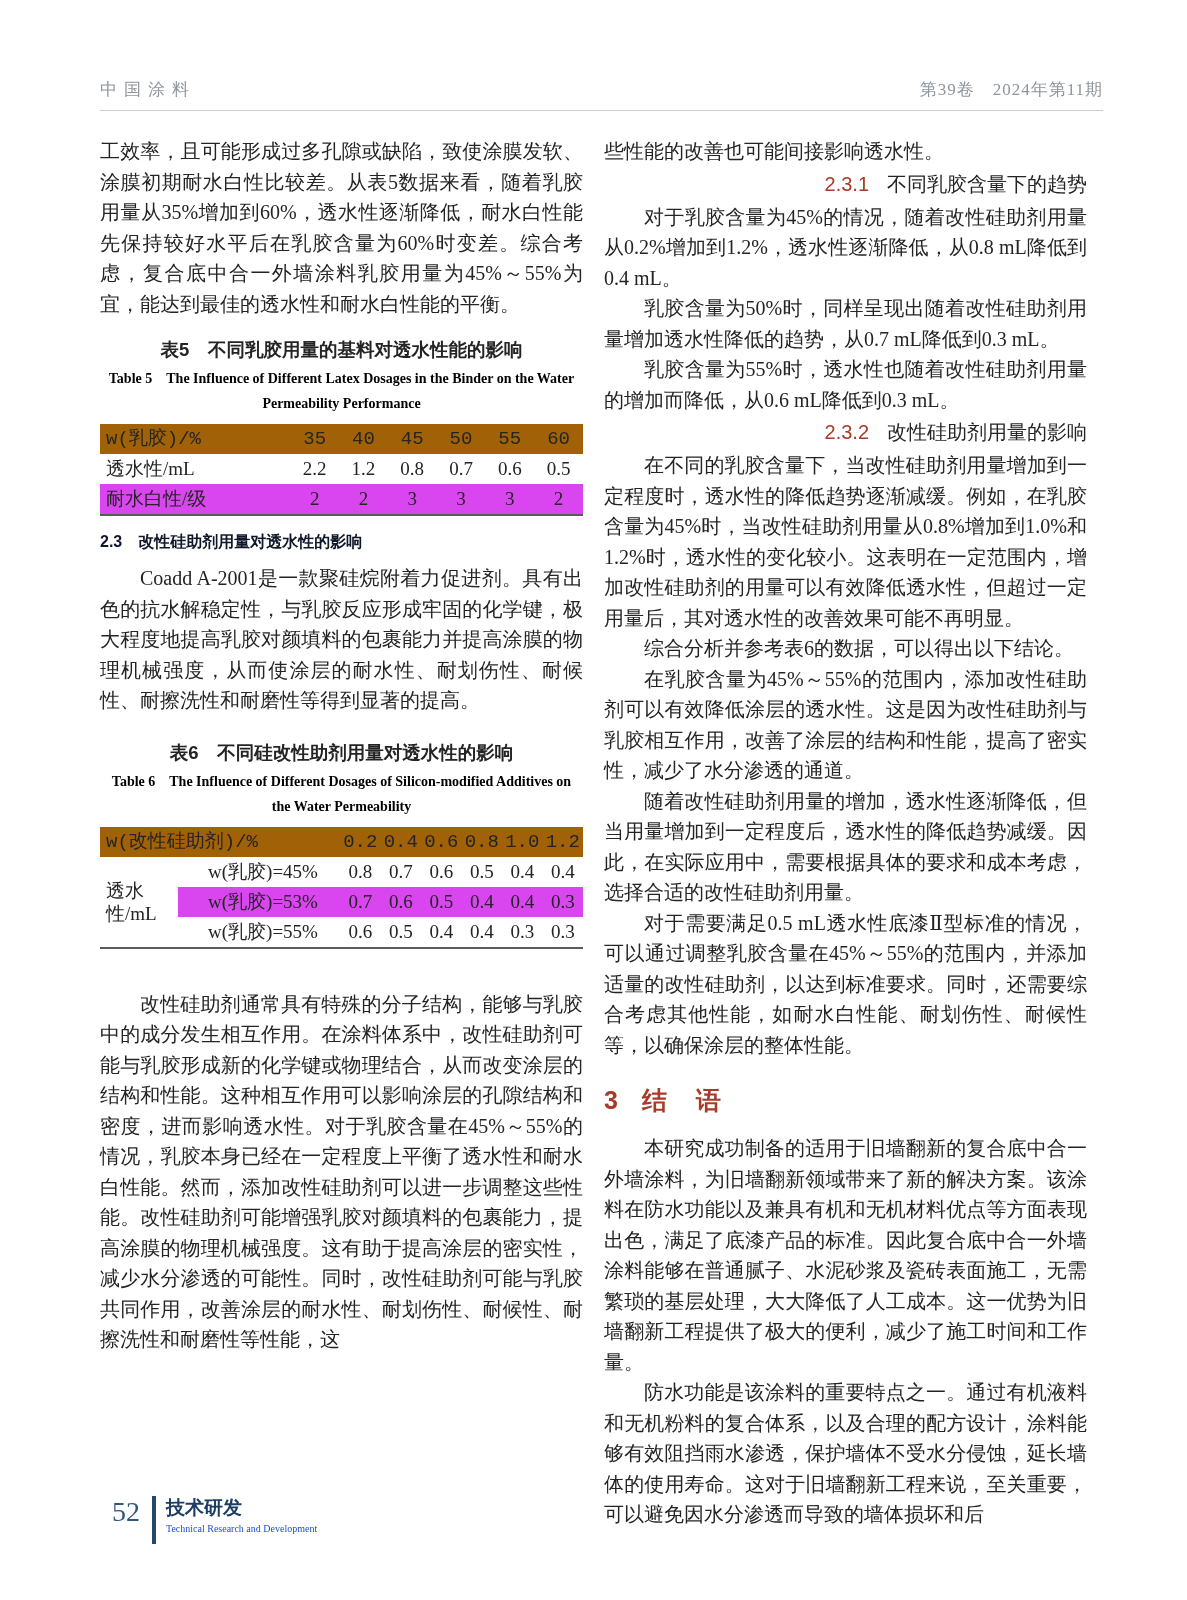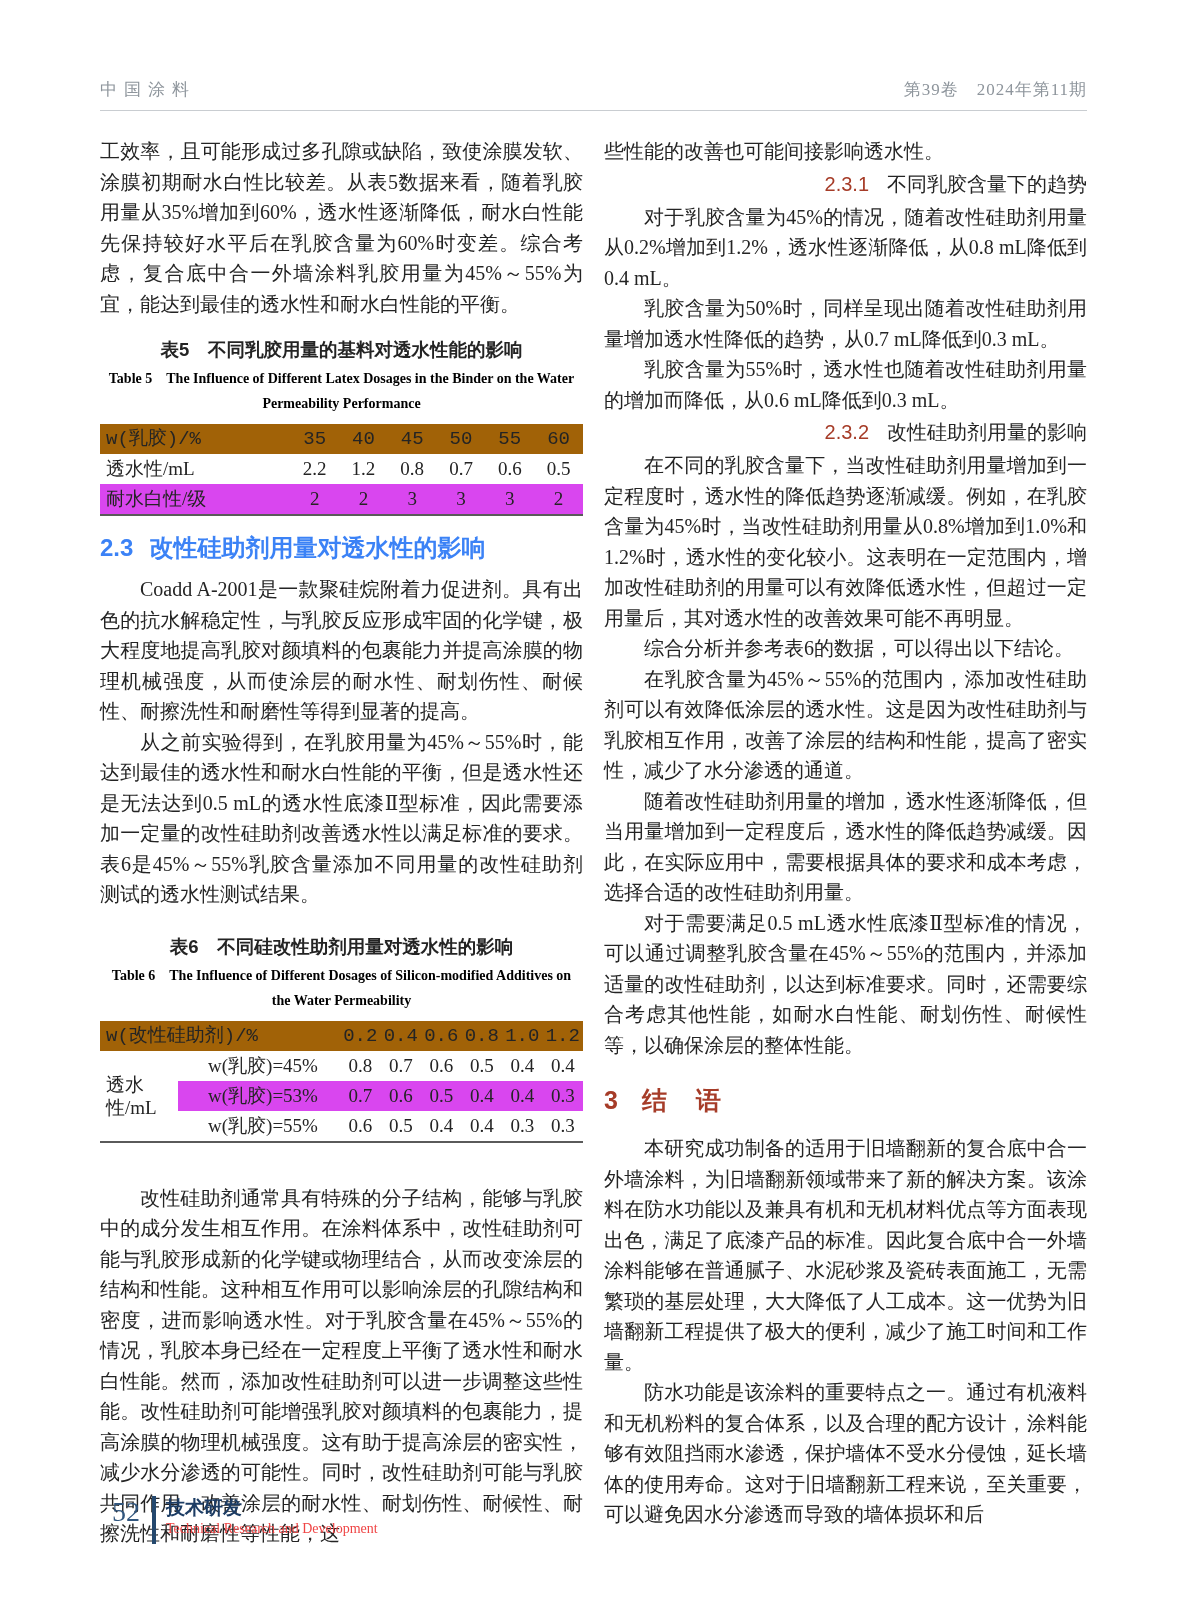--- a/index.html
+++ b/index.html
@@ -9,21 +9,21 @@
     width: 1187px; height: 1600px;
     margin: 0 auto;
     background: #ffffff;
     overflow: hidden;
     font-family: "Liberation Serif", "DejaVu Serif", serif;
     color: #222;
   }
   
   .page-header {
     position: absolute;
-    left: 100px; right: 100px; top: 78px;
+    left: 100px; right: 84px; top: 78px;
     display: flex; justify-content: space-between; align-items: flex-end;
     padding-bottom: 9px;
     border-bottom: 1.5px solid #c9cdd1;
     color: #8e959c;
     font-size: 17px;
   }
   .journal-name { letter-spacing: 7px; }
   .volume-issue { letter-spacing: 1px; }
   
   .columns {
@@ -36,22 +36,22 @@
     font-size: 20px;
     line-height: 30.5px;
     text-align: justify;
     color: #242424;
   }
   p.indent { text-indent: 2em; }
   
   .sec-h2 {
     font-family: "Liberation Sans", "DejaVu Sans", sans-serif;
     font-weight: bold;
-    color: #3b82f6;
-    font-size: 24px;
+    color: #0f172a;
+    font-size: 16px;
     margin: 16px 0 10px 0;
   }
   .sec-h2 .sec-num { margin-right: 16px; }
   .sec-h3 {
     font-size: 20px;
     margin: 4px 0 4px 12px;
     color: #242424;
     text-align: right;
   }
   .sec-h3 .sec-num {
@@ -123,22 +123,22 @@
     margin-right: 10px;
   }
   .footer-section .sec-zh {
     font-family: "Liberation Sans", "DejaVu Sans", sans-serif;
     font-weight: bold;
     font-size: 19px;
     color: #1c3c64;
     line-height: 24px;
   }
   .footer-section .sec-en {
-    font-size: 14px;
-    color: #ef4444;
+    font-size: 10px;
+    color: #1d4ed8;
     line-height: 18px;
     font-family: Liberation Serif, serif;
   }
 </style>
 </head>
 <body>
 
 <div class="page">
 
   <div class="page-header">
@@ -187,21 +187,20 @@
           <td class="cell-stripe">2</td>
         </tr>
       </tbody>
         </table>
 
       <div class="sec-h2">
         <span class="sec-num">2.3</span><span>改性硅助剂用量对透水性的影响</span>
       </div>
 
       <p class="body-text indent">Coadd A-2001是一款聚硅烷附着力促进剂。具有出色的抗水解稳定性，与乳胶反应形成牢固的化学键，极大程度地提高乳胶对颜填料的包裹能力并提高涂膜的物理机械强度，从而使涂层的耐水性、耐划伤性、耐候性、耐擦洗性和耐磨性等得到显著的提高。</p>
-      <p class="body-text indent">从之前实验得到，在乳胶用量为45%～55%时，能达到最佳的透水性和耐水白性能的平衡，但是透水性还是无法达到0.5 mL的透水性底漆Ⅱ型标准，因此需要添加一定量的改性硅助剂改善透水性以满足标准的要求。表6是45%～55%乳胶含量添加不同用量的改性硅助剂测试的透水性测试结果。</p>
 
       <div class="tbl-caption" style="margin-top:24px">
         <div class="cap-zh">表6　不同硅改性助剂用量对透水性的影响</div>
         <div class="cap-en">Table 6　The Influence of Different Dosages of Silicon-modified Additives on the Water Permeability</div>
       </div>
 
       <table class="data-table">
         <tbody>
             <tr class="row-salmon">
           <td class="lbl" colspan="2">w(改性硅助剂)/%</td>

